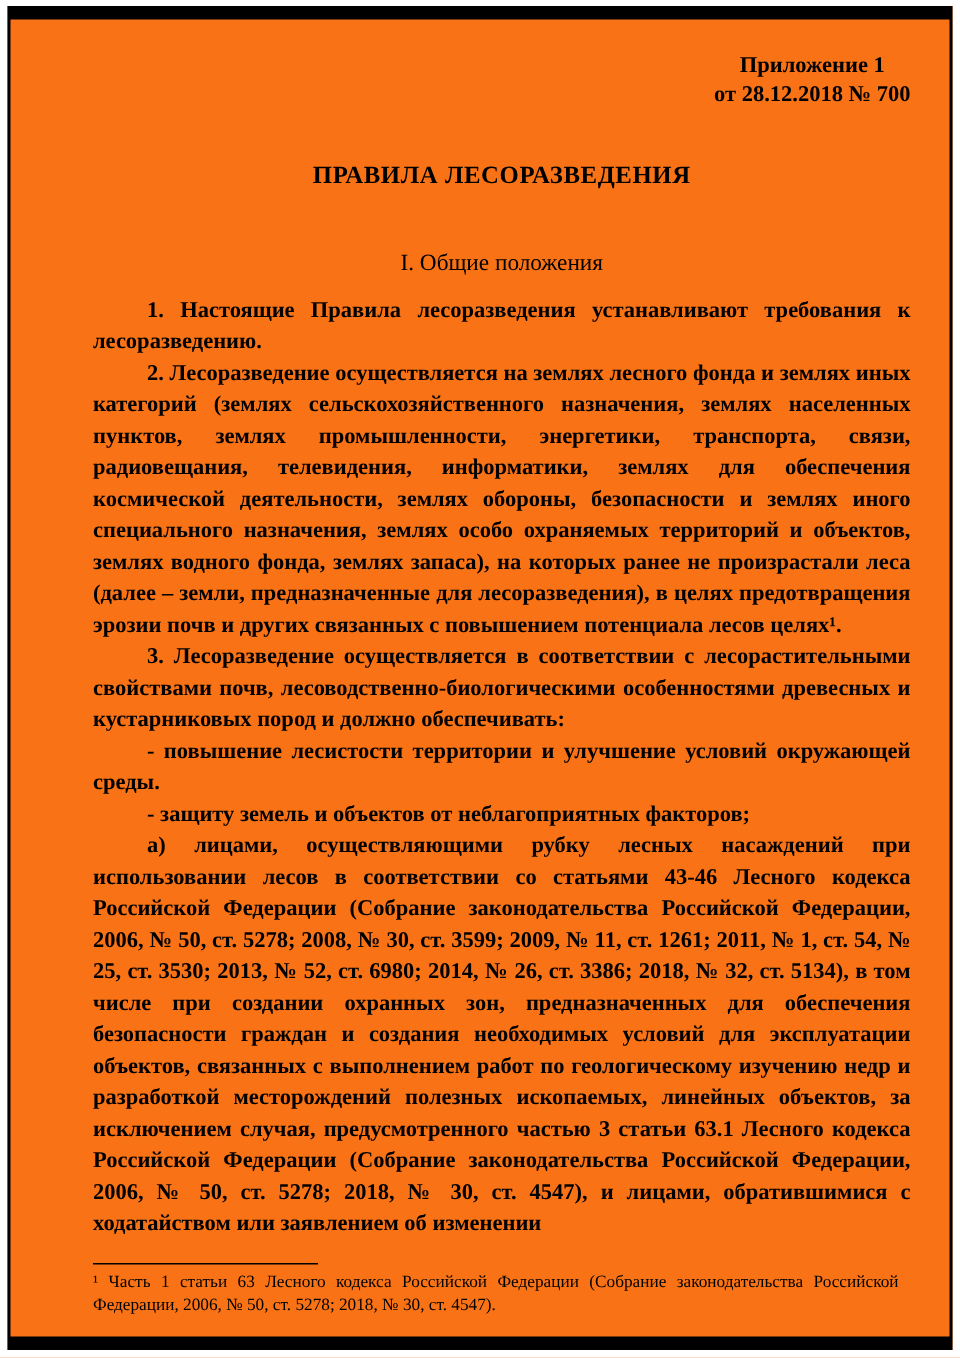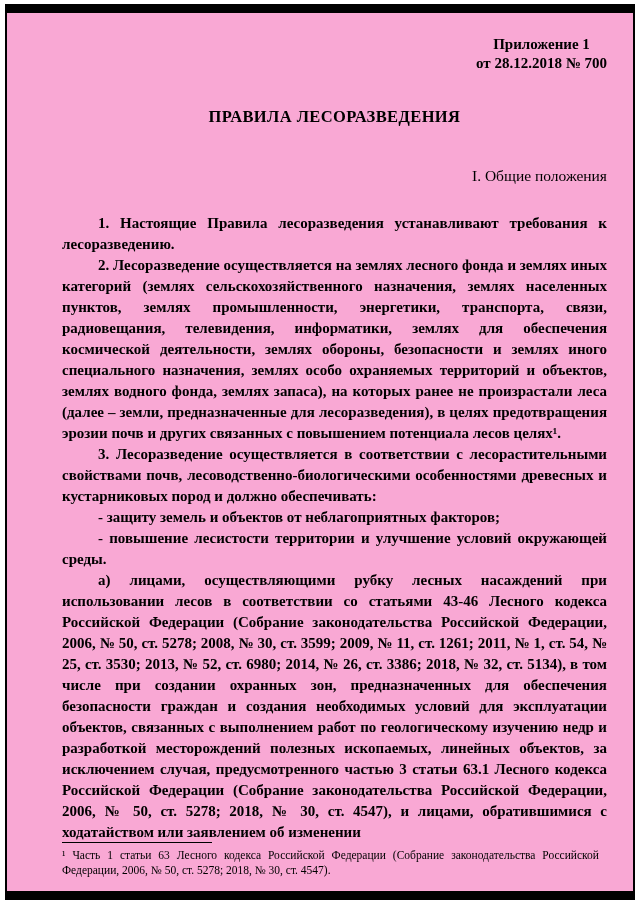--- a/index.html
+++ b/index.html
@@ -14,21 +14,21 @@
     position: relative;
   }
   .frame {
     position: absolute;
     left: 5px; top: 4px;
     width: 630px; height: 896px;
     border-left: 2px solid #000;
     border-right: 2px solid #000;
     border-top: 9px solid #000;
     border-bottom: 9px solid #000;
-    background: #f9a8d4;
+    background: #f97316;
   }
   .content {
     position: absolute;
     left: 0; top: 0; right: 0; bottom: 0;
     padding: 22px 26px 0 55px;
   }
   .doc-header {
     margin-left: auto;
     width: max-content;
     text-align: center;
@@ -38,24 +38,24 @@
     font-weight: bold;
   }
   .doc-title {
     text-align: center;
     font-size: 16.5px;
     font-weight: bold;
     letter-spacing: 0.4px;
     margin-bottom: 40px;
   }
   .section-title {
-    text-align: right;
+    text-align: center;
     font-size: 15.5px;
     font-weight: normal;
-    margin-bottom: 28px;
+    margin-bottom: 12px;
   }
   .para {
     font-size: 15px;
     line-height: 21px;
     text-align: justify;
     text-indent: 36px;
     font-weight: bold;
   }
   .footnote-area {
     position: absolute;
@@ -84,22 +84,22 @@
       <div>от 28.12.2018 № 700</div>
     </div>
 
     <h1 class="doc-title">ПРАВИЛА ЛЕСОРАЗВЕДЕНИЯ</h1>
 
     <h2 class="section-title">I. Общие положения</h2>
 
     <p class="para">1. Настоящие Правила лесоразведения устанавливают требования к лесоразведению.</p>
     <p class="para">2. Лесоразведение осуществляется на землях лесного фонда и землях иных категорий (землях сельскохозяйственного назначения, землях населенных пунктов, землях промышленности, энергетики, транспорта, связи, радиовещания, телевидения, информатики, землях для обеспечения космической деятельности, землях обороны, безопасности и землях иного специального назначения, землях особо охраняемых территорий и объектов, землях водного фонда, землях запаса), на которых ранее не произрастали леса (далее – земли, предназначенные для лесоразведения), в целях предотвращения эрозии почв и других связанных с повышением потенциала лесов целях¹.</p>
     <p class="para">3. Лесоразведение осуществляется в соответствии с лесорастительными свойствами почв, лесоводственно-биологическими особенностями древесных и кустарниковых пород и должно обеспечивать:</p>
+    <p class="para">- повышение лесистости территории и улучшение условий окружающей среды.</p>
     <p class="para">- защиту земель и объектов от неблагоприятных факторов;</p>
-    <p class="para">- повышение лесистости территории и улучшение условий окружающей среды.</p>
     <p class="para">а) лицами, осуществляющими рубку лесных насаждений при использовании лесов в соответствии со статьями 43-46 Лесного кодекса Российской Федерации (Собрание законодательства Российской Федерации, 2006, № 50, ст. 5278; 2008, № 30, ст. 3599; 2009, № 11, ст. 1261; 2011, № 1, ст. 54, № 25, ст. 3530; 2013, № 52, ст. 6980; 2014, № 26, ст. 3386; 2018, № 32, ст. 5134), в том числе при создании охранных зон, предназначенных для обеспечения безопасности граждан и создания необходимых условий для эксплуатации объектов, связанных с выполнением работ по геологическому изучению недр и разработкой месторождений полезных ископаемых, линейных объектов, за исключением случая, предусмотренного частью 3 статьи 63.1 Лесного кодекса Российской Федерации (Собрание законодательства Российской Федерации, 2006, № 50, ст. 5278; 2018, № 30, ст. 4547), и лицами, обратившимися с ходатайством или заявлением об изменении</p>
 
     <div class="footnote-area">
       <div class="footnote-rule"></div>
       <p class="footnote">¹ Часть 1 статьи 63 Лесного кодекса Российской Федерации (Собрание законодательства Российской Федерации, 2006, № 50, ст. 5278; 2018, № 30, ст. 4547).</p>
     </div>
 
   </div>
 </div>
 

